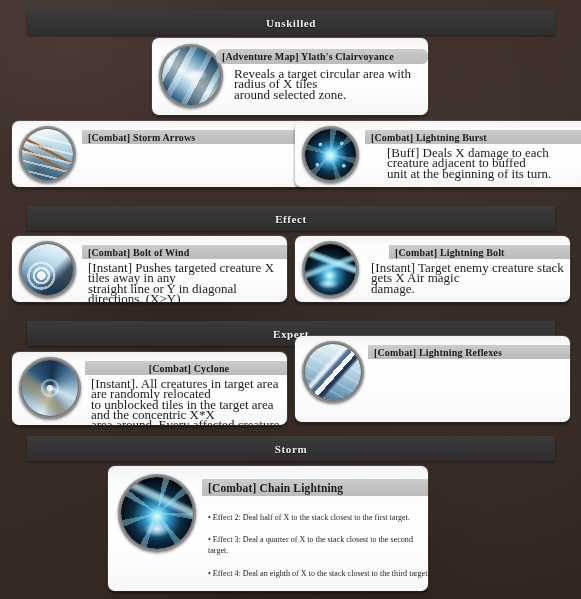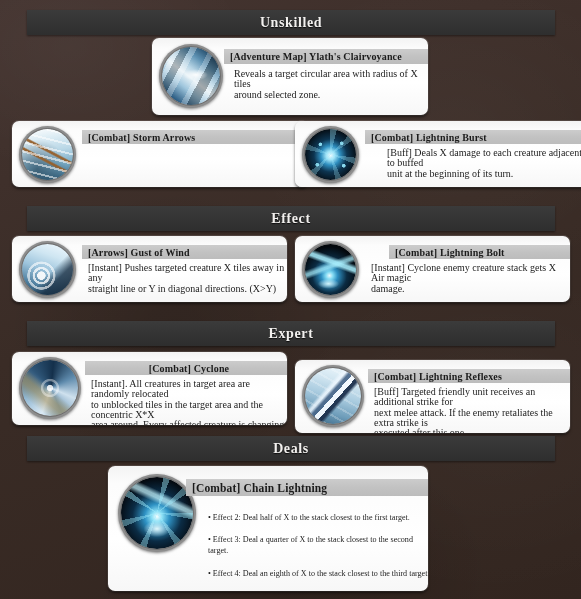--- a/index.html
+++ b/index.html
@@ -37,21 +37,21 @@
     width: 528px;
     height: 25px;
     background: linear-gradient(180deg, #3b3b3b 0%, #343434 52%, #2e2e2e 100%);
     box-shadow: 0 1px 2px rgba(0,0,0,0.45);
     display: flex;
     align-items: center;
     justify-content: center;
   }
   .section-header .label {
     color: #f2f0ee;
-    font-size: 14px;
+    font-size: 11px;
     font-weight: bold;
     letter-spacing: 0.6px;
     text-shadow: 0 1px 1px rgba(0,0,0,0.75);
     font-family: "Liberation Serif", "DejaVu Serif", serif;
   }
 
   
   .card {
     position: absolute;
     background: linear-gradient(180deg, #f3f3f3 0%, #fcfcfc 14%, #ffffff 58%, #f7f7f7 100%);
@@ -235,21 +235,21 @@
   .spell-title span {
     font-family: "Liberation Serif", "DejaVu Serif", serif;
     font-weight: bold;
     color: #1b1b1b;
     font-size: 10px;
     letter-spacing: 0.15px;
   }
   .spell-desc {
     position: absolute;
     font-family: "Liberation Serif", "DejaVu Serif", serif;
-    font-size: 10px;
+    font-size: 13px;
     line-height: 10.3px;
     color: #1c1c1c;
     white-space: pre-line;
   }
   .spell-desc.big {
     font-size: 8.1px;
     line-height: 11.1px;
   }
   .spell-title.big span { font-size: 11.5px; }
 </style>
@@ -262,21 +262,21 @@
     <span class="label">Unskilled</span>
   </div>
 
   <div class="card" style="left:152px; top:38px; width:276px; height:77px;">
     <div class="card-inner">
       <div class="icon-wrap" style="left:7px; top:6px; width:64px; height:64px;">
         <div class="icon-ring">
             <div class="icon-art art-clairvoyance"></div>
           </div>
       </div>
-      <div class="spell-title" style="left:72px; top:11px; right:0; height:15px;">
+      <div class="spell-title" style="left:64px; top:11px; right:0; height:15px;border-radius:6px;">
         <span>[Adventure Map] Ylath's Clairvoyance</span>
       </div>
       <div class="spell-desc" style="left:82px; top:31px; width:190px;">Reveals a target circular area with radius of X tiles
 around selected zone.</div>
     </div>
   </div>
 
   <div class="card" style="left:12px; top:121px; width:296px; height:66px;">
     <div class="card-inner">
       <div class="icon-wrap" style="left:7px; top:5px; width:57px; height:57px;">
@@ -310,38 +310,38 @@
   </div>
 
   <div class="card" style="left:12px; top:236px; width:275px; height:66px;">
     <div class="card-inner">
       <div class="icon-wrap" style="left:7px; top:5px; width:57px; height:57px;">
         <div class="icon-ring">
             <div class="icon-art art-gust"></div>
           </div>
       </div>
       <div class="spell-title" style="left:70px; top:9px; right:0; height:14px;">
-        <span>[Arrows] Gust of Wind</span>
+        <span>[Combat] Bolt of Wind</span>
       </div>
       <div class="spell-desc" style="left:76px; top:27px; width:198px;">[Instant] Pushes targeted creature X tiles away in any
 straight line or Y in diagonal directions. (X&gt;Y)</div>
     </div>
   </div>
 
   <div class="card" style="left:295px; top:236px; width:275px; height:66px;">
     <div class="card-inner">
       <div class="icon-wrap" style="left:7px; top:5px; width:57px; height:57px;">
         <div class="icon-ring">
             <div class="icon-art art-bolt"></div>
           </div>
       </div>
       <div class="spell-title" style="left:70px; top:9px; right:0; height:14px;margin-left:24px;">
         <span>[Combat] Lightning Bolt</span>
       </div>
-      <div class="spell-desc" style="left:76px; top:27px; width:198px;">[Instant] Cyclone enemy creature stack gets X Air magic
+      <div class="spell-desc" style="left:76px; top:27px; width:198px;">[Instant] Target enemy creature stack gets X Air magic
 damage.</div>
     </div>
   </div>
 
   <div class="section-header" style="top:321px;">
     <span class="label">Expert</span>
   </div>
 
   <div class="card" style="left:12px; top:352px; width:275px; height:73px;">
     <div class="card-inner">
@@ -353,48 +353,45 @@
       <div class="spell-title" style="left:73px; top:9px; right:0; height:14px;justify-content:center;">
         <span>[Combat] Cyclone</span>
       </div>
       <div class="spell-desc" style="left:79px; top:27px; width:196px;">[Instant]. All creatures in target area are randomly relocated
 to unblocked tiles in the target area and the concentric X*X
 area around. Every affected creature is changing its facing to
 a random direction.</div>
     </div>
   </div>
 
-  <div class="card" style="left:295px; top:360px; width:275px; height:73px;">
+  <div class="card" style="left:295px; top:336px; width:275px; height:86px;">
     <div class="card-inner">
       <div class="icon-wrap" style="left:7px; top:5px; width:62px; height:62px;">
         <div class="icon-ring">
             <div class="icon-art art-reflexes"></div>
           </div>
       </div>
       <div class="spell-title" style="left:73px; top:9px; right:0; height:14px;">
         <span>[Combat] Lightning Reflexes</span>
       </div>
-      <div class="spell-desc" style="left:79px; top:27px; width:196px;">[Buff] Targeted friendly unit receives an additional strike for
-next melee attack. If the enemy retaliates the extra strike is
-executed after this one.</div>
     </div>
   </div>
 
   <div class="section-header" style="top:436px;">
-    <span class="label">Deals</span>
+    <span class="label">Storm</span>
   </div>
 
   <div class="card" style="left:108px; top:466px; width:320px; height:125px;">
     <div class="card-inner">
       <div class="icon-wrap" style="left:10px; top:8px; width:78px; height:78px;">
         <div class="icon-ring">
             <div class="icon-art art-chain"></div>
           </div>
       </div>
-      <div class="spell-title big" style="left:78px; top:13px; right:0; height:17px;">
+      <div class="spell-title big" style="left:94px; top:13px; right:0; height:17px;">
         <span>[Combat] Chain Lightning</span>
       </div>
       <div class="spell-desc big" style="left:100px; top:35px; width:222px;">
         <div>• Effect 2: Deal half of X to the stack closest to the first target.</div>
         <div>• Effect 3: Deal a quarter of X to the stack closest to the second target.</div>
         <div>• Effect 4: Deal an eighth of X to the stack closest to the third target.</div>
         
       </div>
     </div>
   </div>

